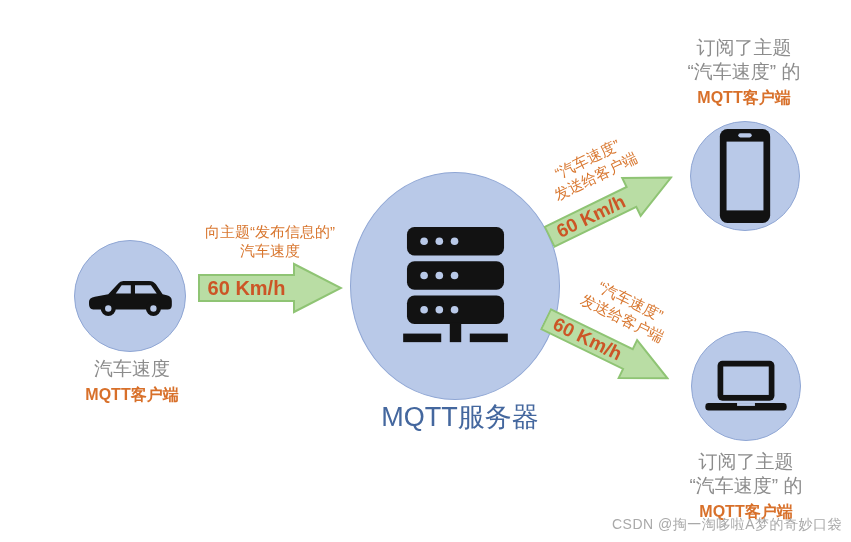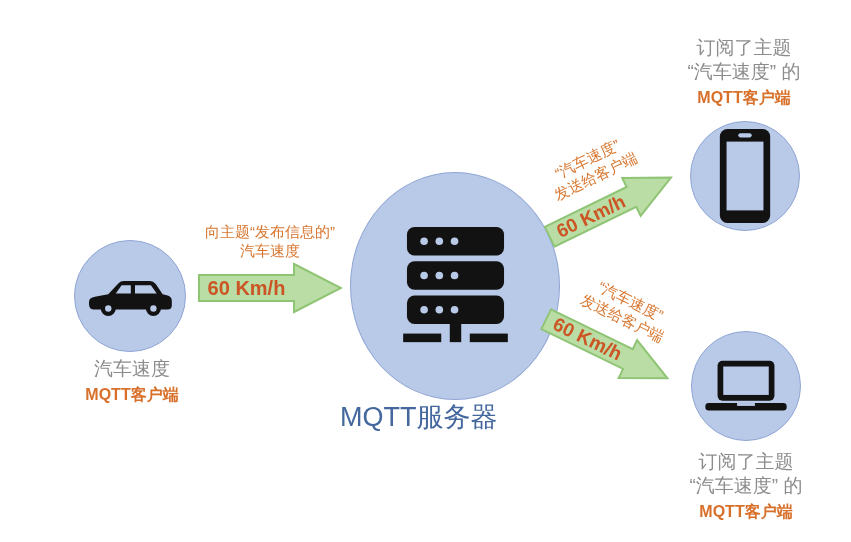--- a/index.html
+++ b/index.html
@@ -12,21 +12,21 @@
     background:var(--circle-fill,#b9c9e8);
     border:1.5px solid var(--circle-border,#8fa6d4);
     box-sizing:border-box;
     display:flex;align-items:center;justify-content:center;
   }
   .icon-fill{fill:var(--icon-black,#121212);}
   .icon-screen{fill:var(--circle-fill,#b9c9e8);}
   .caption{position:absolute;text-align:center;}
   .cap-gray{font-size:19px;line-height:24px;color:var(--caption-gray,#8c8c8c);}
   .cap-orange{font-size:16px;line-height:28px;font-weight:bold;color:var(--client-orange,#d8702a);}
-  .server-label{position:absolute;font-size:27px;color:var(--server-blue,#44679e);}
+  .server-label{position:absolute;text-align:center;font-size:27px;color:var(--server-blue,#44679e);}
   .arrow-group{position:absolute;text-align:center;}
   .arrow-label{font-size:15px;line-height:19px;color:var(--label-orange,#d8762e);}
   .arrow{position:relative;margin:2px auto 0;}
   .arrow svg{display:block;width:100%;height:100%;}
   .arrow-shape{fill:var(--arrow-fill,#b9dda4);stroke:var(--arrow-border,#8fc474);stroke-width:2;}
   .arrow-value{
     position:absolute;left:0;top:0;height:100%;
     display:flex;align-items:center;justify-content:center;
     font-weight:bold;color:var(--value-orange,#cc5526);
   }
@@ -133,14 +133,15 @@
       <rect class="icon-fill" x="6" y="53" width="100" height="9" rx="4"></rect>
       <rect class="icon-screen" x="45" y="53" width="22" height="3.5"></rect>
     </svg>
   </div>
   <div class="caption" style="left:646px;top:450px;width:200px;">
     <div class="cap-gray">订阅了主题</div>
     <div class="cap-gray">“汽车速度” 的</div>
     <div class="cap-orange">MQTT客户端</div>
   </div>
 
+  <div class="watermark" style="left:612px;top:516px;">CSDN @掏一淘哆啦A梦的奇妙口袋</div>
 
 </div>
 
 </body></html>

